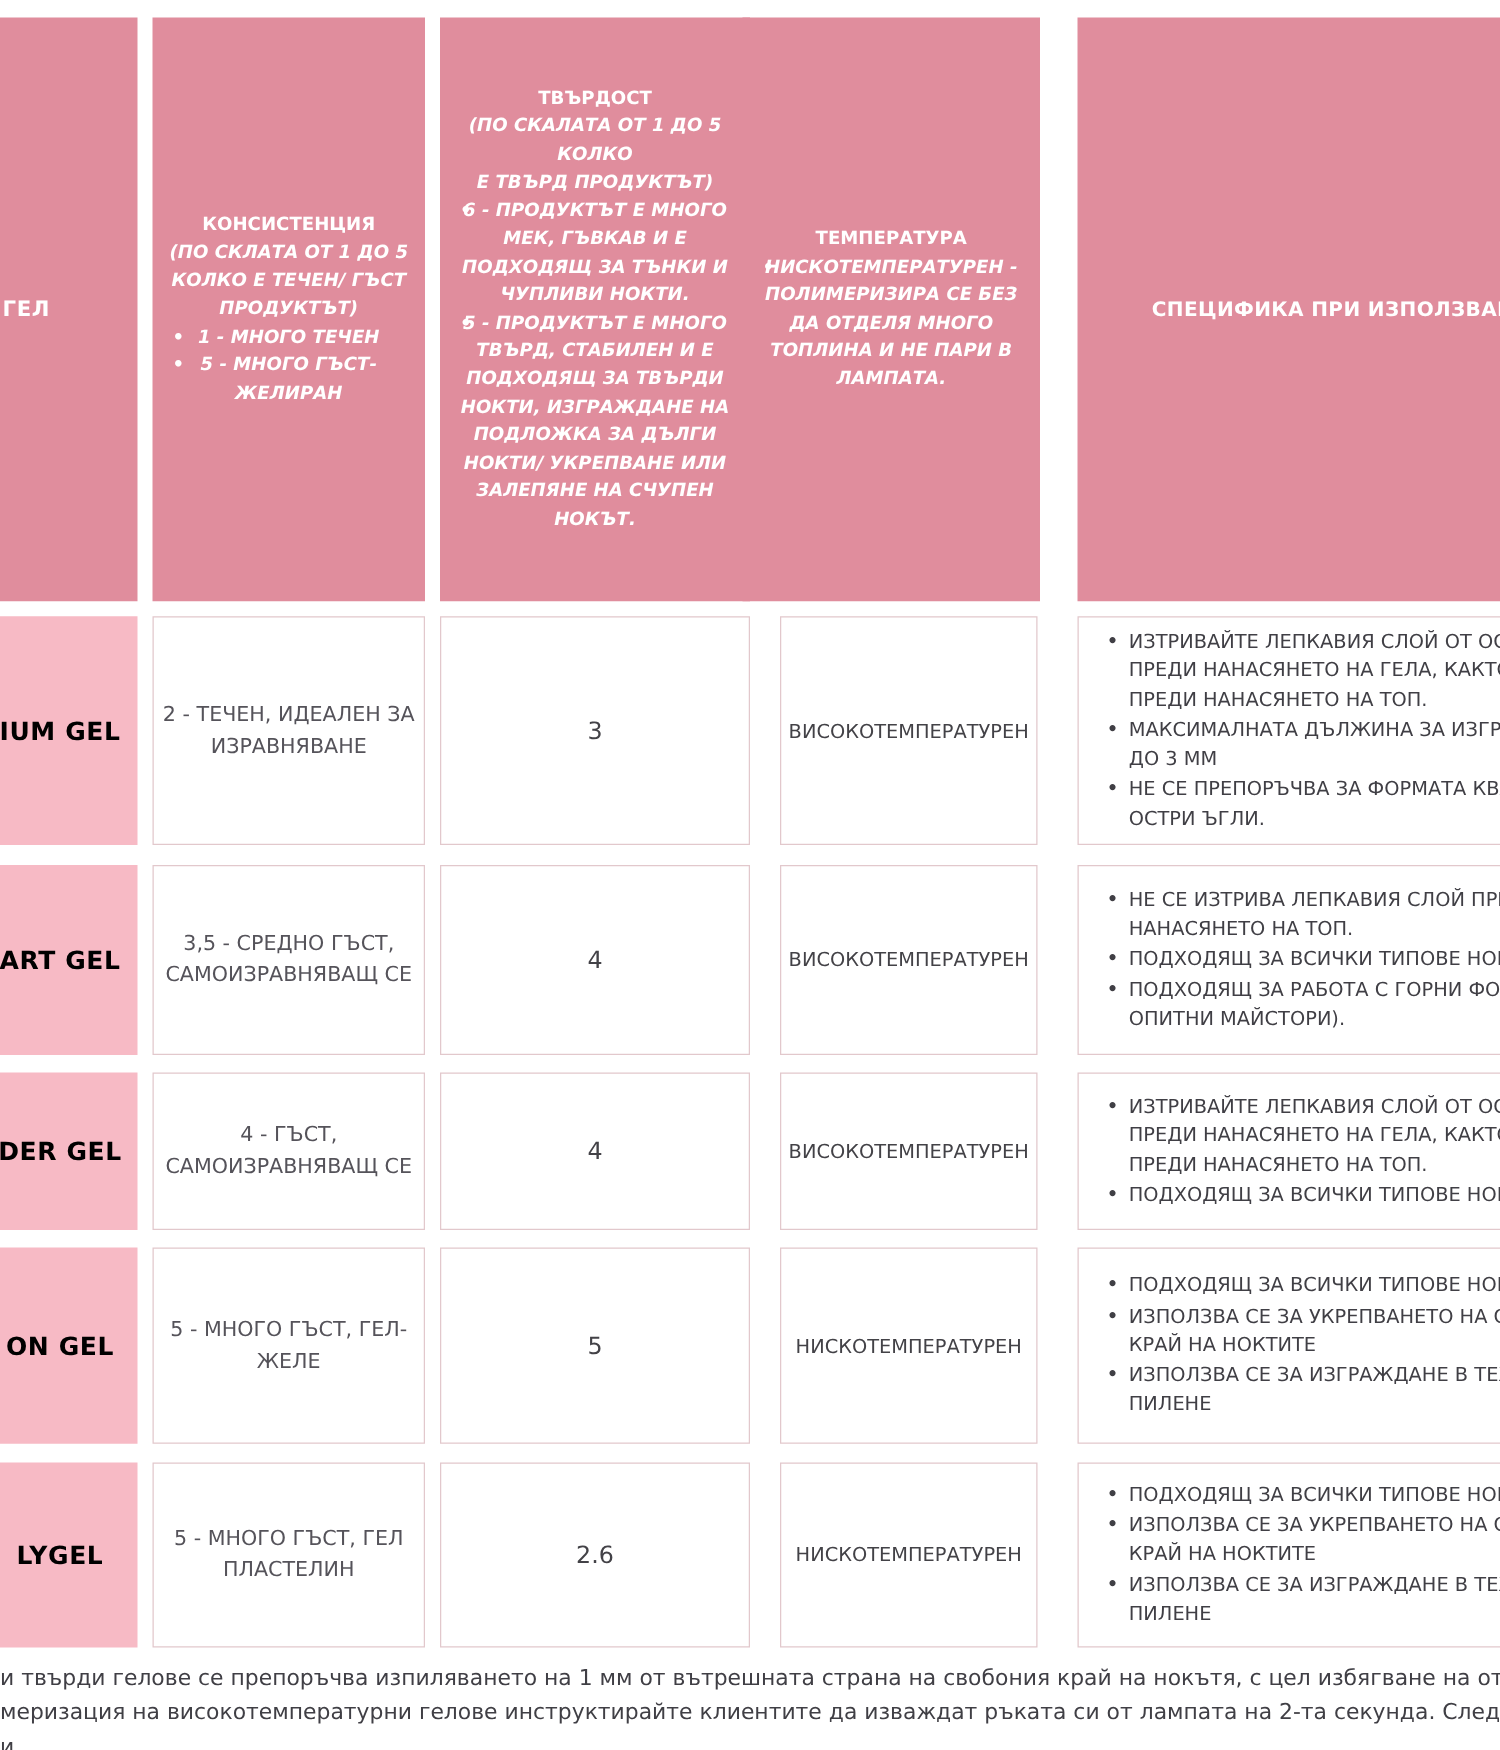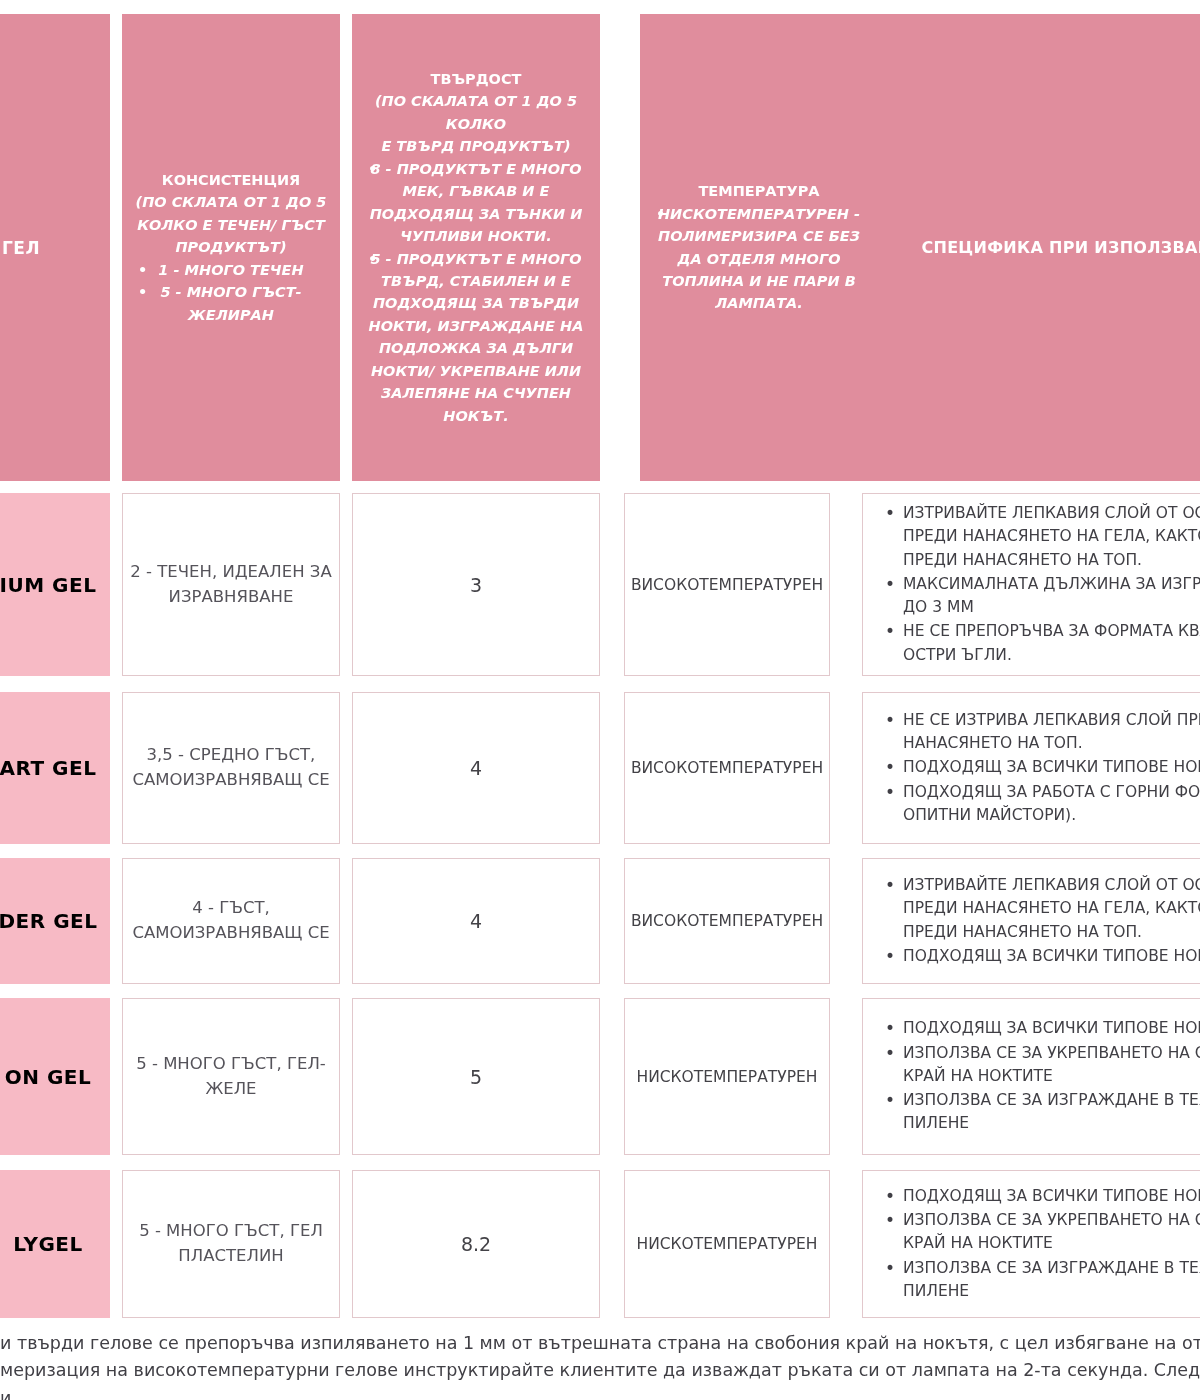--- a/index.html
+++ b/index.html
@@ -18,21 +18,21 @@
     background:#e08d9d;
     color:#ffffff;
     display:flex; flex-direction:column;
     align-items:center; justify-content:center;
     text-align:center;
     font-weight:bold;
   }
   .hdr-gel   { left:-90px; width:200px; font-size:17px; letter-spacing:.5px; }
   .hdr-cons  { left:122px; width:218px; font-size:14.5px; line-height:1.55; }
   .hdr-hard  { left:352px; width:248px; font-size:14.5px; line-height:1.55; }
-  .hdr-temp  { left:640px; width:238px; font-size:14.5px; line-height:1.55; }
+  .hdr-temp  { left:594px; width:238px; font-size:14.5px; line-height:1.55; }
   .hdr-spec  { left:862px; width:420px; font-size:16px; letter-spacing:.3px; }
 
   .hdr .sub, .hdr .hbullet { font-style:italic; white-space:pre-line; }
   .hbullet { position:relative; width:100%; padding:0 14px; box-sizing:border-box; }
   .hbullet::before {
     content:"\2022";
     position:absolute; left:16px; top:0;
     font-style:normal;
   }
 
@@ -103,21 +103,21 @@
 ПРОДУКТЪТ)</div>
   <div class="hbullet">1 - МНОГО ТЕЧЕН</div>
   <div class="hbullet">5 - МНОГО ГЪСТ-
 ЖЕЛИРАН</div>
 </div>
 
 <div class="cell hdr hdr-hard">
   <div class="title">ТВЪРДОСТ</div>
   <div class="sub">(ПО СКАЛАТА ОТ 1 ДО 5 КОЛКО
 Е ТВЪРД ПРОДУКТЪТ)</div>
-  <div class="hbullet">8 - ПРОДУКТЪТ Е МНОГО
+  <div class="hbullet">6 - ПРОДУКТЪТ Е МНОГО
 МЕК, ГЪВКАВ И Е
 ПОДХОДЯЩ ЗА ТЪНКИ И
 ЧУПЛИВИ НОКТИ.</div>
   <div class="hbullet">5 - ПРОДУКТЪТ Е МНОГО
 ТВЪРД, СТАБИЛЕН И Е
 ПОДХОДЯЩ ЗА ТВЪРДИ
 НОКТИ, ИЗГРАЖДАНЕ НА
 ПОДЛОЖКА ЗА ДЪЛГИ
 НОКТИ/ УКРЕПВАНЕ ИЛИ
 ЗАЛЕПЯНЕ НА СЧУПЕН
@@ -196,21 +196,21 @@
 КРАЙ НА НОКТИТЕ</div>
   <div class="sbullet">ИЗПОЛЗВА СЕ ЗА ИЗГРАЖДАНЕ В ТЕХНИ
 ПИЛЕНЕ</div>
 </div>
 
 <div class="cell label r4">
   <span>LYGEL</span>
 </div>
 <div class="cell box c-cons r4">5 - МНОГО ГЪСТ, ГЕЛ
 ПЛАСТЕЛИН</div>
-<div class="cell box c-hard r4">8.2</div>
+<div class="cell box c-hard r4">2.6</div>
 <div class="cell box c-temp r4">НИСКОТЕМПЕРАТУРЕН</div>
 <div class="cell box c-spec r4">
   <div class="sbullet">ПОДХОДЯЩ ЗА ВСИЧКИ ТИПОВЕ НОКТ</div>
   <div class="sbullet">ИЗПОЛЗВА СЕ ЗА УКРЕПВАНЕТО НА СВО
 КРАЙ НА НОКТИТЕ</div>
   <div class="sbullet">ИЗПОЛЗВА СЕ ЗА ИЗГРАЖДАНЕ В ТЕХНИ
 ПИЛЕНЕ</div>
 </div>
 
 <div class="footnotes">

